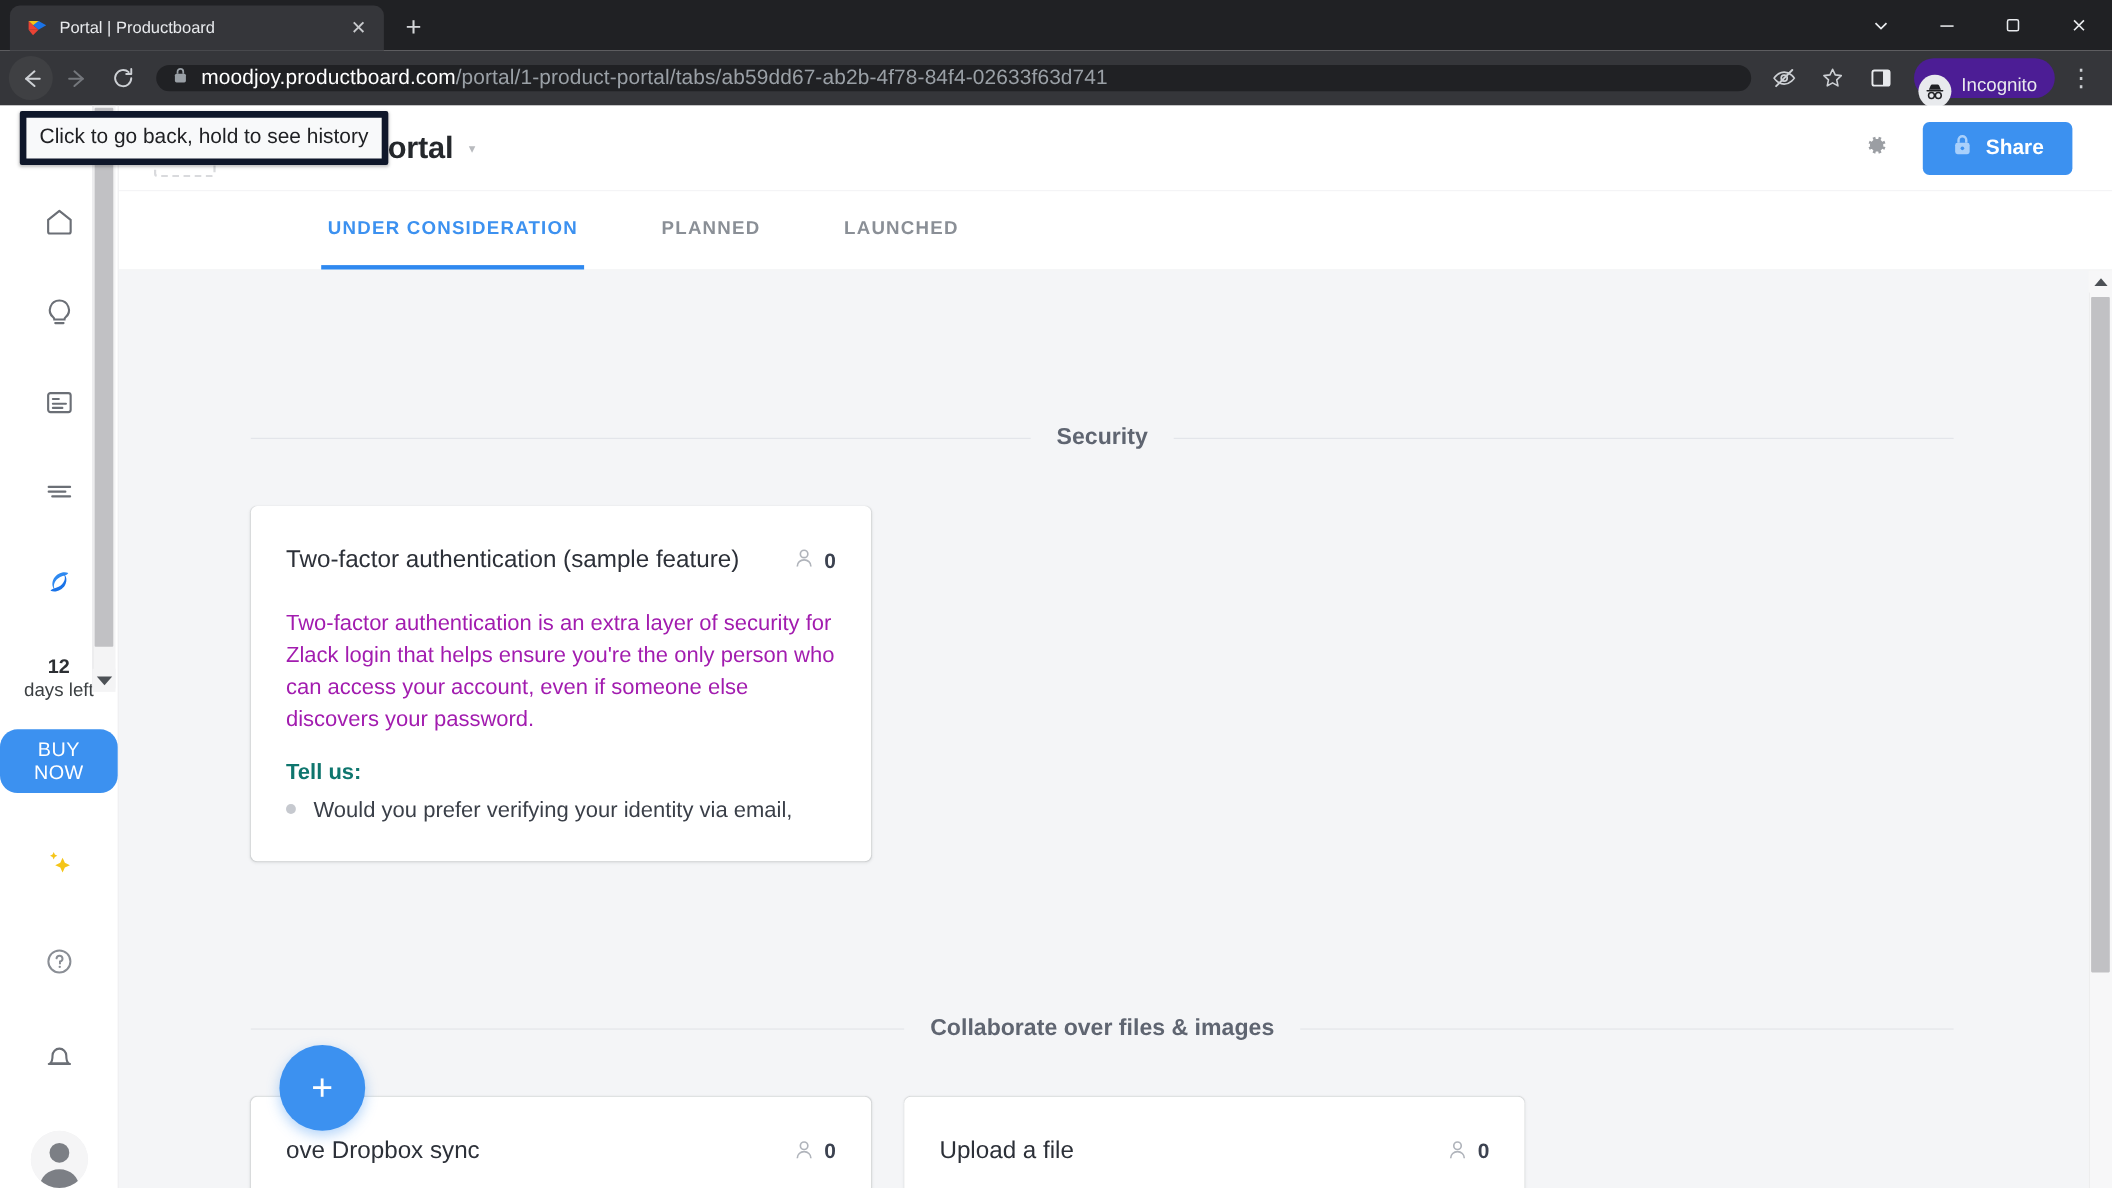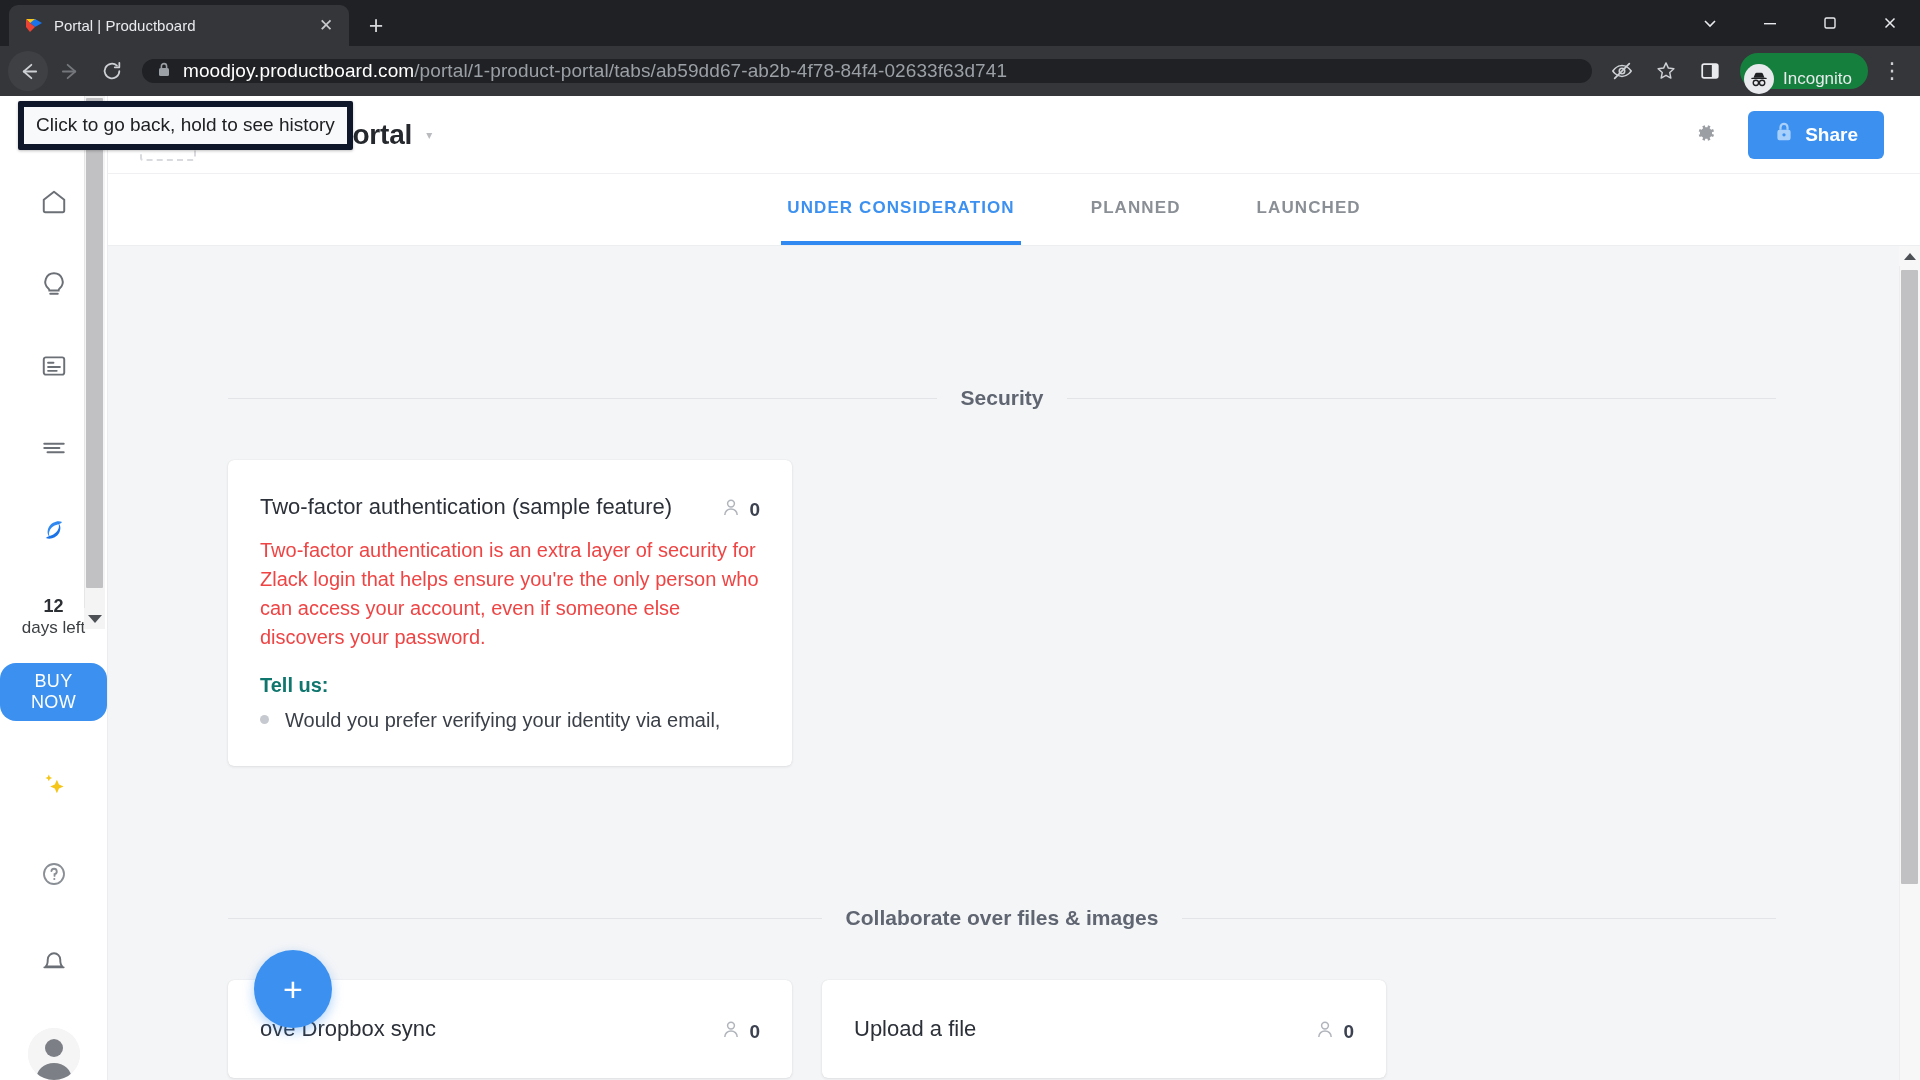--- a/index.html
+++ b/index.html
@@ -65,22 +65,22 @@
     display: flex; align-items: center; padding: 0 14px; gap: 11px;
     margin: 0 8px; min-width: 0;
   }
   .url {
     font-size: 19px; color: #9aa0a6; white-space: nowrap;
     overflow: hidden; letter-spacing: .1px;
   }
   .url b { color: #ffffff; font-weight: 400; }
   .omni-right { display: flex; align-items: center; gap: 4px; }
   .incognito-pill {
-    height: 36px; background: #15803d; border-radius: 18px;
-    display: flex; align-items: center; gap: 9px; padding: 15px 16px 0 4px;
+    height: 36px; background: #4c1d95; border-radius: 18px;
+    display: flex; gap: 9px; padding: 15px 16px 0 4px;
     margin-left: 6px;
   }
   .incog-ava {
     width: 30px; height: 30px; border-radius: 50%; background: #e8eaed;
     display: flex; align-items: center; justify-content: center;
   }
   .incog-label { color: #e8eaed; font-size: 17px; }
 
   .tooltip {
     position: absolute; left: 18px; top: 101px;
@@ -163,21 +163,20 @@
   .share-btn {
     background: #3c91f0; color: #fff; border: none; border-radius: 6px;
     height: 48px; padding: 0 26px; font-size: 19px; font-weight: 700;
     display: flex; align-items: center; gap: 11px;
   }
 
   .tabs-bar {
     height: 72px; flex: 0 0 72px; background: #ffffff;
     display: flex; align-items: stretch; padding-left: 184px;
     border-bottom: 1px solid #eceef0;
-    justify-content: center;
   }
   .ptab {
     display: flex; align-items: center; padding: 0 6px; margin-right: 64px;
     font-size: 17px; font-weight: 600; letter-spacing: 1.1px;
     color: #8a8f96; border-bottom: 4px solid transparent;
   }
   .ptab.active { color: #3c91f0; border-bottom-color: #2f89f0; }
 
   .content {
     flex: 1; background: #f4f5f7; position: relative; overflow: hidden;
@@ -201,21 +200,21 @@
   .card-head { display: flex; align-items: flex-end; gap: 16px; }
   .card-title {
     flex: 1; font-size: 22px; color: #2c3038; line-height: 1.35; font-weight: 400;
   }
   .card-votes {
     display: flex; align-items: center; gap: 9px; color: #a6abb3;
     font-size: 19px; padding-top: 8px; white-space: nowrap;
   }
   .card-votes .cnt { color: #3c4250; font-weight: 600; }
   .card-body {
-    margin-top: 14px; font-size: 20px; line-height: 1.45; color: #ef4444;
+    margin-top: 30px; font-size: 20px; line-height: 1.45; color: #a21caf;
   }
   .tell-us { margin-top: 22px; font-size: 20px; font-weight: 700; color: #0f766e; }
   .bullets { margin-top: 12px; list-style: none; }
   .bullets li {
     font-size: 20px; color: #3a3f48; display: flex; gap: 16px; align-items: baseline;
   }
   .bullets li::before {
     content: ""; width: 9px; height: 9px; border-radius: 50%;
     background: #c6c9cf; flex: 0 0 auto; transform: translateY(-3px);
   }

